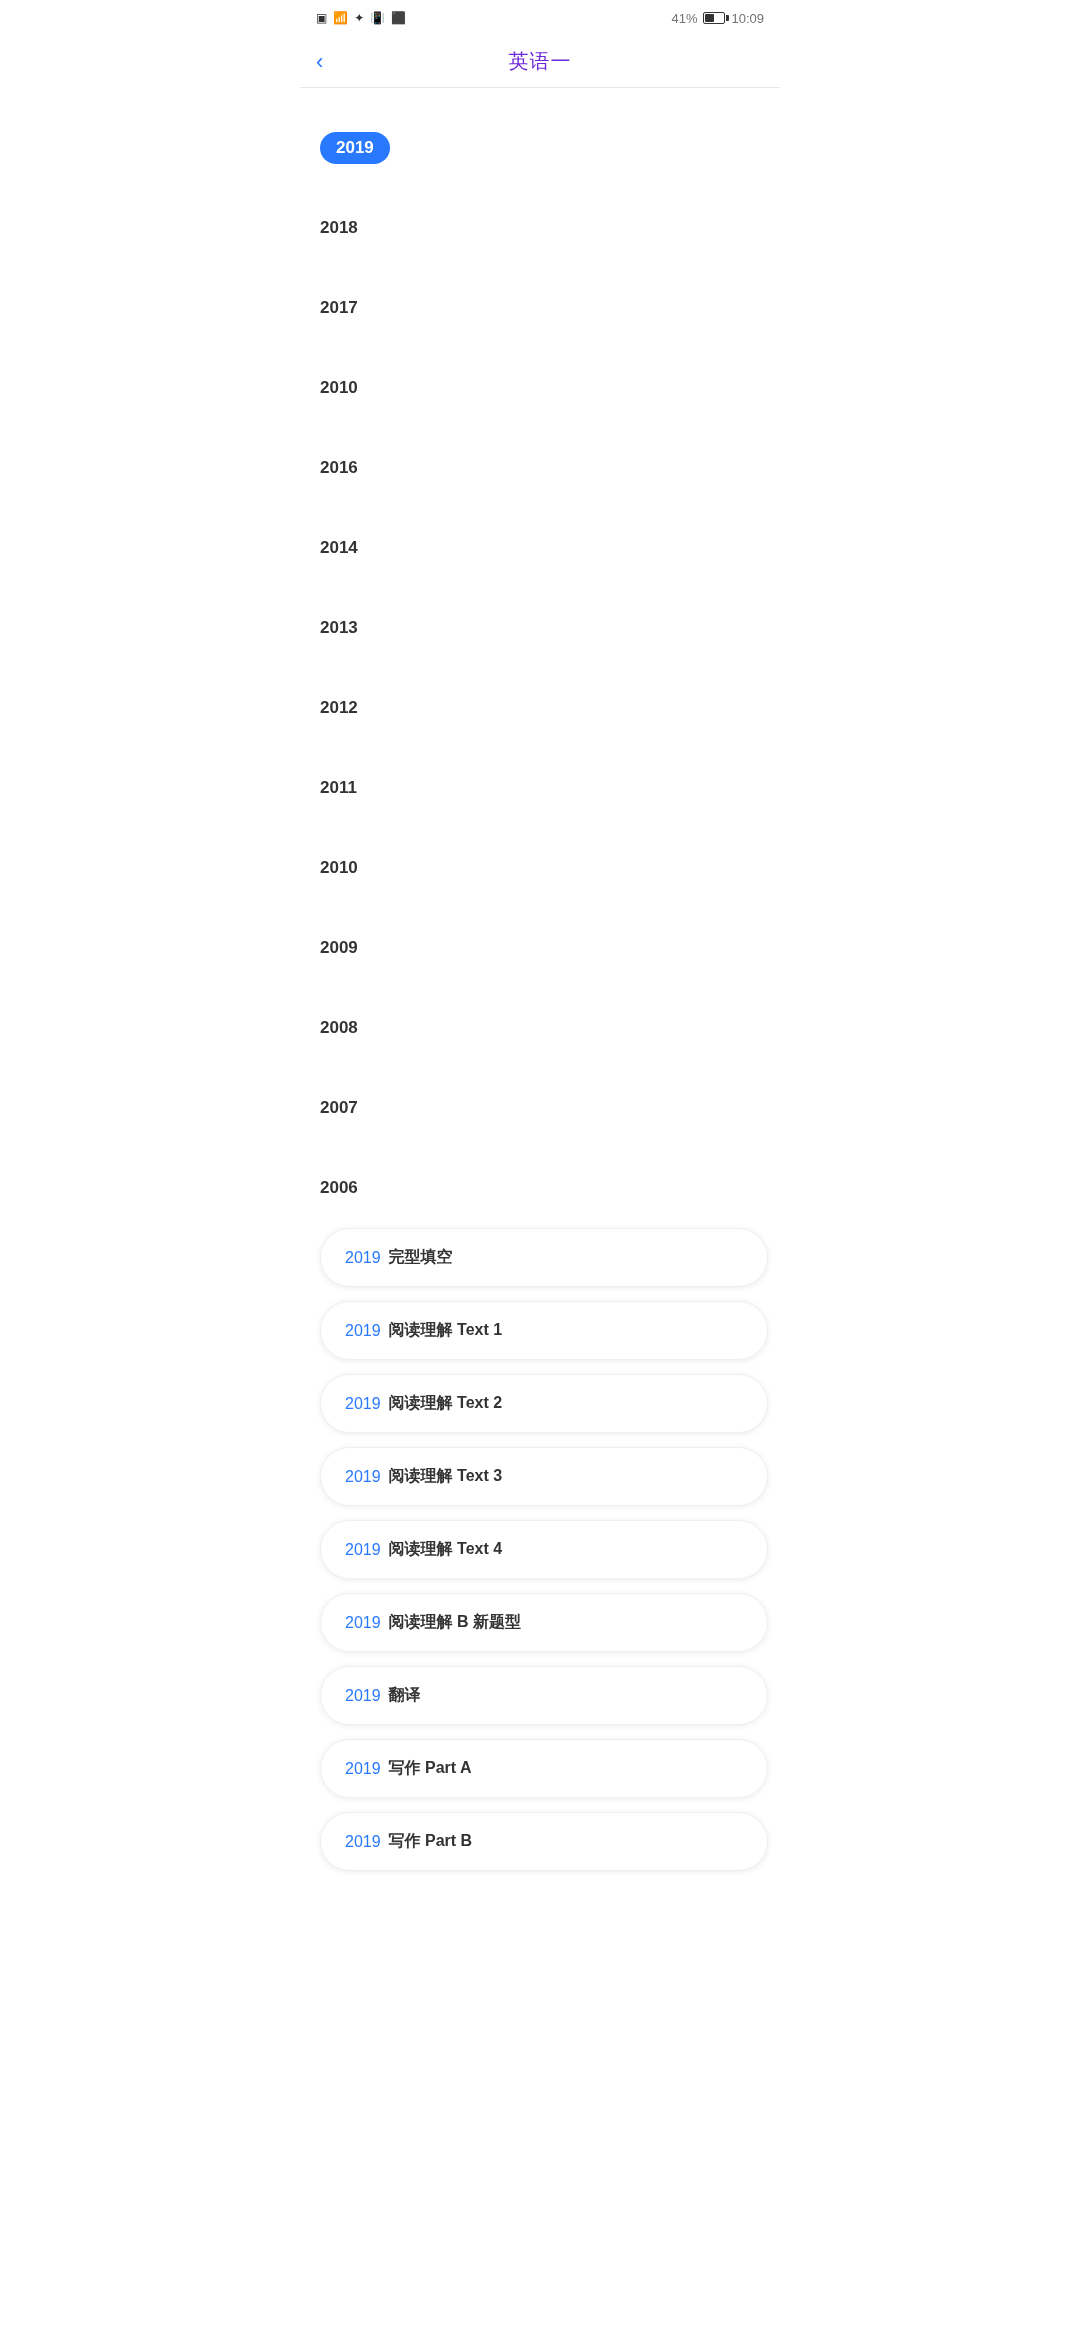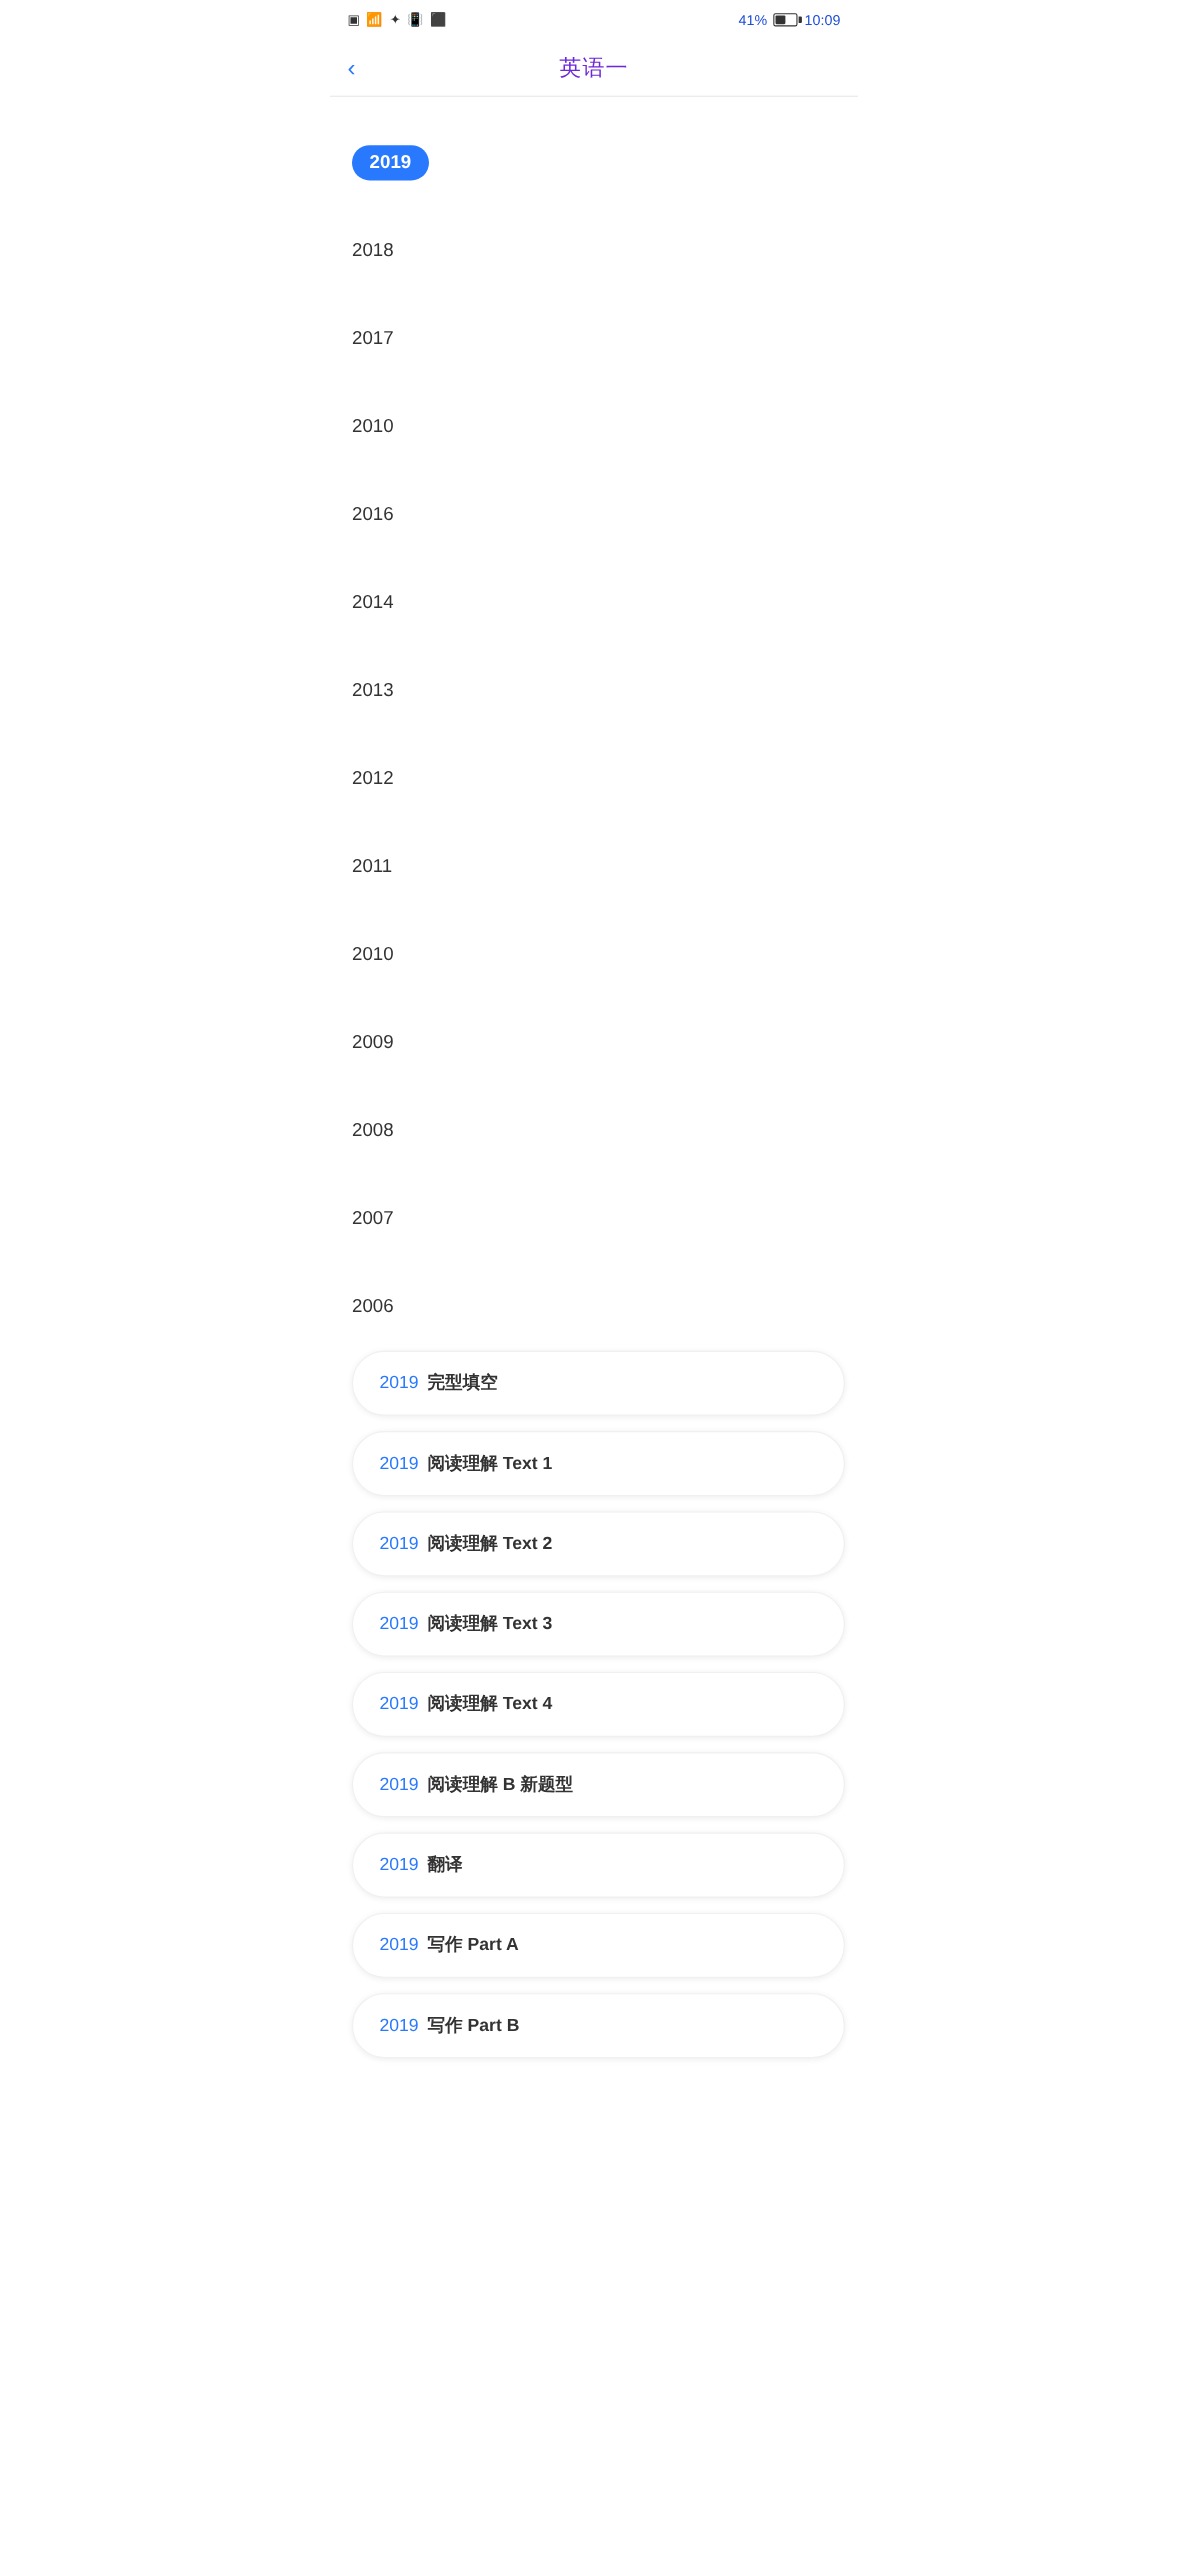--- a/index.html
+++ b/index.html
@@ -34,21 +34,21 @@
       gap: 6px;
       font-size: 12px;
       color: #333;
     }
 
     .status-right {
       display: flex;
       align-items: center;
       gap: 6px;
       font-size: 13px;
-      color: #1d4ed8;
+      color: #737373;
     }
 
     .battery-icon {
       width: 22px;
       height: 12px;
       border: 1.5px solid #333;
       border-radius: 2px;
       position: relative;
       display: inline-flex;
       align-items: center;
@@ -117,21 +117,21 @@
 
     .year-item {
       display: flex;
       align-items: center;
       justify-content: flex-start;
       padding: 0 8px;
       height: 80px;
       cursor: pointer;
       font-size: 17px;
       color: #333333;
-      font-weight: 400;
+      font-weight: 700;
       position: relative;
     }
 
     .year-item.active {
       font-weight: 600;
     }
 
     .year-item.active .year-badge {
       display: flex;
     }

